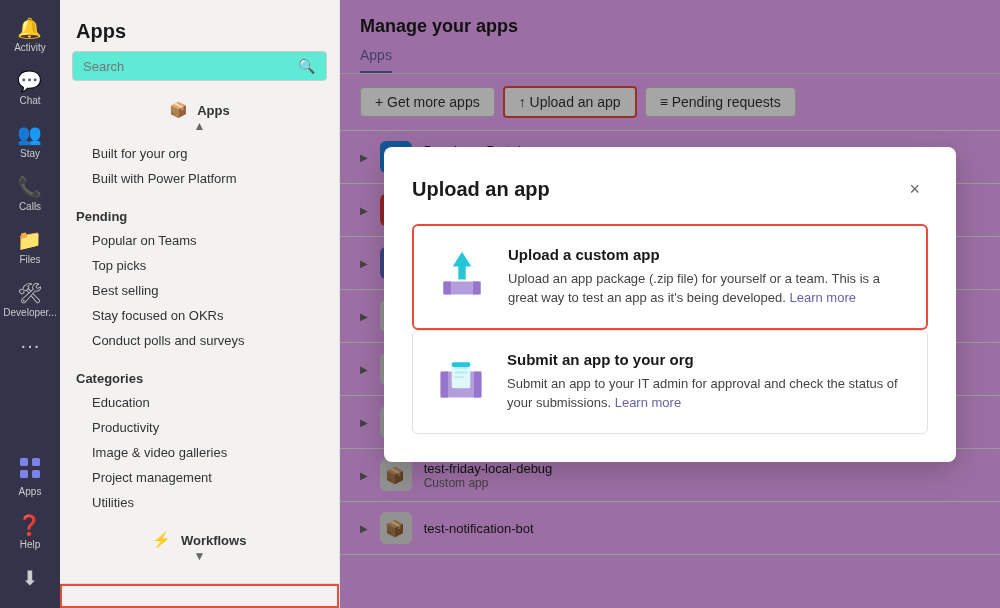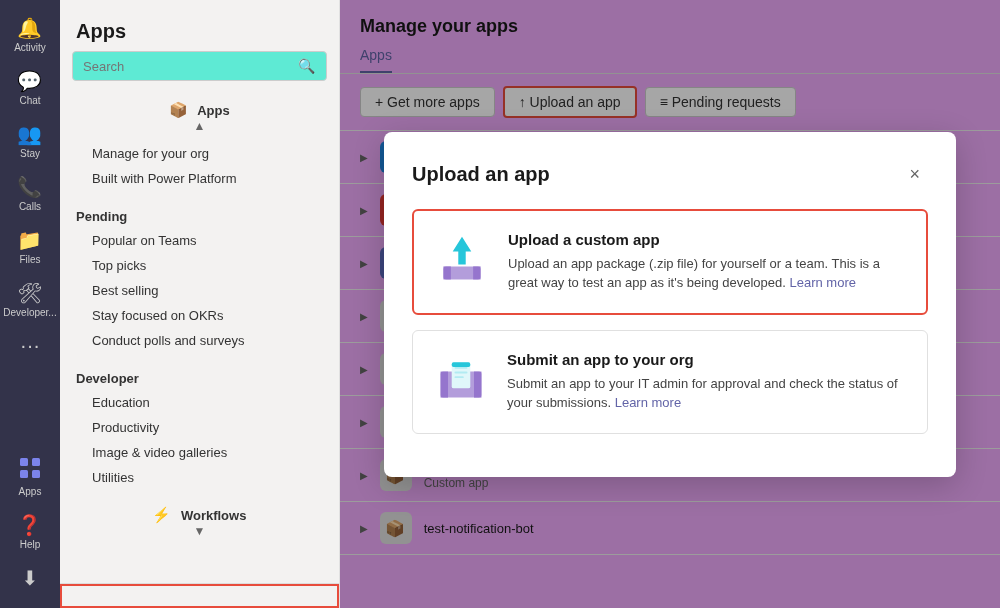--- a/index.html
+++ b/index.html
@@ -215,21 +215,21 @@
       padding: 4px 8px;
     }
 
     .modal-card {
       border: 1.5px solid #e0e0e0;
       border-radius: 6px;
       padding: 20px;
       display: flex;
       align-items: flex-start;
       gap: 18px;
-      margin-bottom: 15px;
+      margin-bottom: 0;
       cursor: pointer;
     }
     .modal-card.highlighted { border-color: #e74c3c; border-width: 2px; }
 
     .upload-icon-container {
       width: 56px;
       height: 56px;
       flex-shrink: 0;
       display: flex;
       align-items: center;
@@ -306,38 +306,39 @@
   </div>
 
   <div class="sidebar-section">
     <div class="sidebar-section-header">
       <span>
         <span class="icon-left">📦</span>
         <span>Apps</span>
       </span>
       <span class="chevron">▲</span>
     </div>
-    <div class="sidebar-item">Manage for your org</div>
+    <div class="sidebar-item">Built for your org</div>
     <div class="sidebar-item">Built with Power Platform</div>
   </div>
 
   <div class="sidebar-section">
     <div class="sidebar-category-title">Pending</div>
     <div class="sidebar-item">Popular on Teams</div>
     <div class="sidebar-item">Top picks</div>
     <div class="sidebar-item">Best selling</div>
     <div class="sidebar-item">Stay focused on OKRs</div>
     <div class="sidebar-item">Conduct polls and surveys</div>
   </div>
 
   <div class="sidebar-section">
-    <div class="sidebar-category-title">Developer</div>
+    <div class="sidebar-category-title">Categories</div>
     <div class="sidebar-item">Education</div>
     <div class="sidebar-item">Productivity</div>
     <div class="sidebar-item">Image &amp; video galleries</div>
+    <div class="sidebar-item">Project management</div>
     <div class="sidebar-item">Utilities</div>
   </div>
 
   <div class="sidebar-section">
     <div class="sidebar-section-header">
       <span>
         <span class="icon-left">⚡</span>
         <span>Workflows</span>
       </span>
       <span class="chevron">▼</span>

